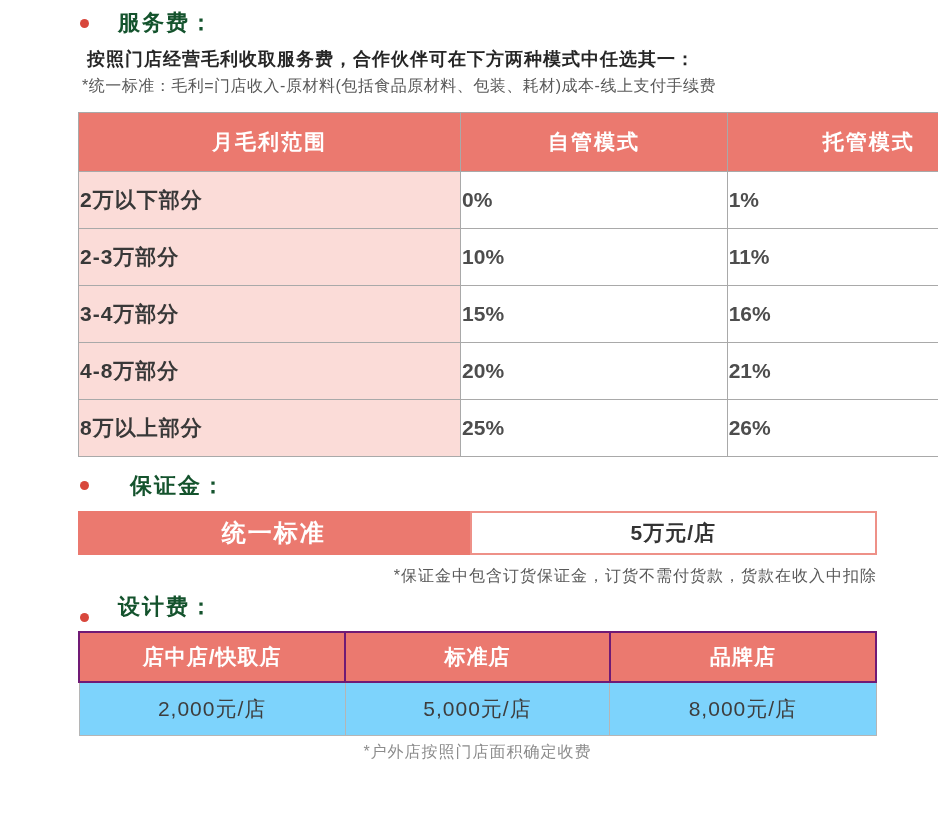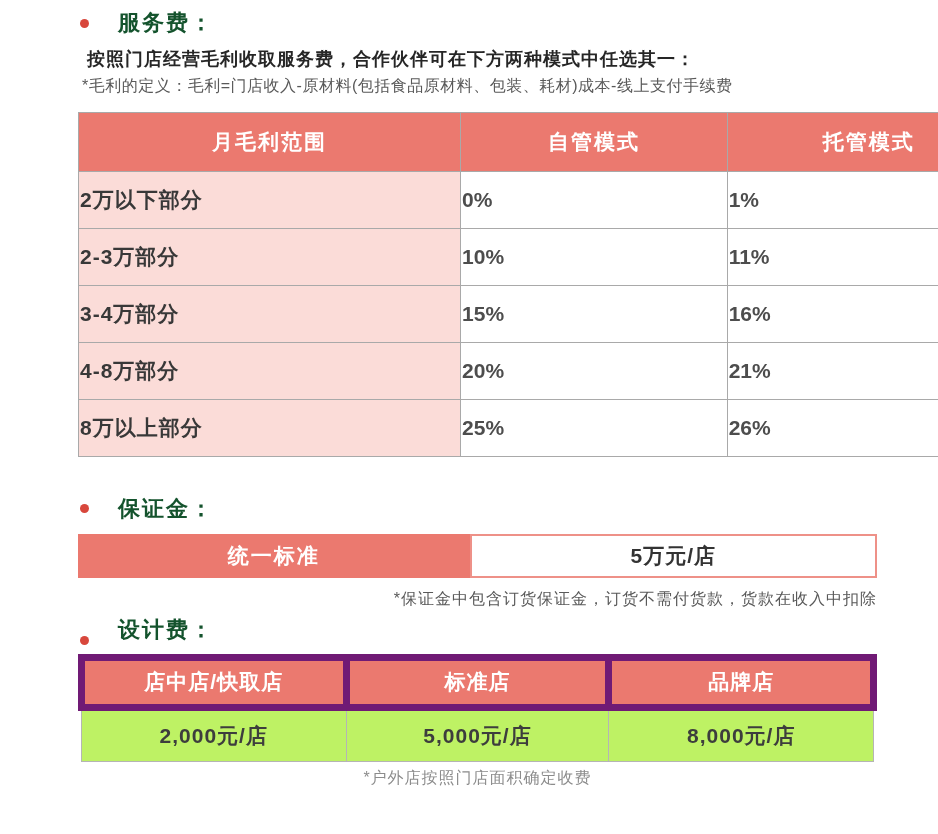--- a/index.html
+++ b/index.html
@@ -35,59 +35,59 @@
     background: var(--accent, #eb796f); color: #ffffff;
     font-size: 21px; font-weight: 700; height: 59px;
     border: 1px solid #a9a9a9; letter-spacing: 2px;
   }
   table.fee td {
     height: 57px; text-align: left; font-size: 21px; font-weight: 700;
     border: 1px solid #a9a9a9; color: #4d4d4d;
   }
   table.fee td.range { background: var(--accent-light, #fbdcd8); color: #383838; letter-spacing: 1px; }
 
-  .deposit-heading { margin-top: 37px; }
+  .deposit-heading { margin-top: 14px; gap: 12px; }
   .deposit-bar { display: flex; width: 799px; height: 44px; margin-top: 10px; }
   .deposit-left {
     width: 49%; background: var(--accent, #eb796f); color: #ffffff;
     display: flex; align-items: center; justify-content: center;
-    font-size: 21px; font-weight: 700; letter-spacing: 2px; font-family: Liberation Mono, monospace;
+    font-size: 24px; font-weight: 700; letter-spacing: 2px; font-family: Liberation Mono, monospace;
   }
   .deposit-right {
     width: 51%; background: #ffffff; border: 2px solid #ee9188;
     display: flex; align-items: center; justify-content: center;
     font-size: 21px; font-weight: 700; color: #333333; letter-spacing: 1px; text-align: center;
   }
   .deposit-note { text-align: right; font-size: 16px; color: #595959; margin-top: 11px; letter-spacing: 1px; width: 799px; }
 
   .design-heading { margin-top: 5px; align-items: flex-end; }
   table.design { width: 799px; border-collapse: collapse; table-layout: fixed; margin-top: 9px; }
   table.design th {
     background: var(--accent, #eb796f); color: #ffffff;
     font-size: 21px; font-weight: 700; height: 50px;
-    border: 7px solid #701a75; letter-spacing: 1px; margin-top: 28px;
+    border: 2px solid #701a75; letter-spacing: 1px; margin-top: 28px;
   }
   table.design td {
-    height: 54px; text-align: center; font-size: 21px; font-weight: 700;
-    color: #3d3d3d; background: #bef264; border: 1px solid #b5b5b5; letter-spacing: 1px;
+    height: 54px; text-align: center; font-size: 21px; font-weight: 400;
+    color: #3d3d3d; background: #7dd3fc; border: 1px solid #b5b5b5; letter-spacing: 1px;
   }
   .design-note { text-align: center; font-size: 16px; color: #8c8c8c; margin-top: 6px; letter-spacing: 1px; width: 799px; }
 </style>
 </head>
 <body>
 
 <div class="content">
 
 
   <div class="section-heading">
     <span class="bullet"></span>
     <span class="label">服务费：</span>
   </div>
   <div class="intro">按照门店经营毛利收取服务费，合作伙伴可在下方两种模式中任选其一：</div>
-  <div class="fine">*毛利的定义：毛利=门店收入-原材料(包括食品原材料、包装、耗材)成本-线上支付手续费</div>
+  <div class="fine">*统一标准：毛利=门店收入-原材料(包括食品原材料、包装、耗材)成本-线上支付手续费</div>
 
   <table class="fee">
     <colgroup>
       <col style="width:41%">
         <col style="width:28.6%">
         <col style="width:30.4%">
     </colgroup>
     <thead>
       <tr>
         <th>月毛利范围</th>

